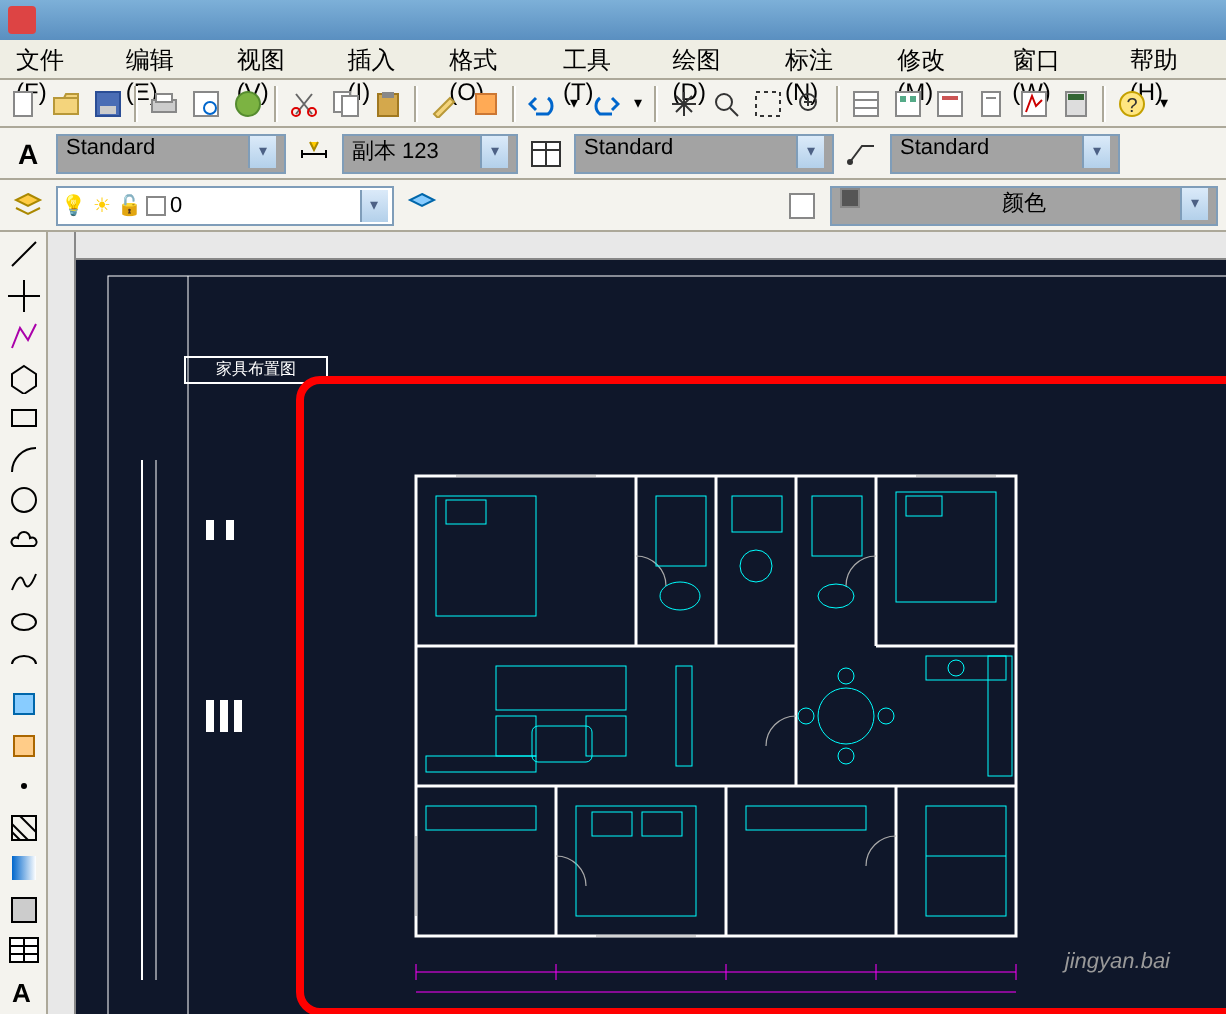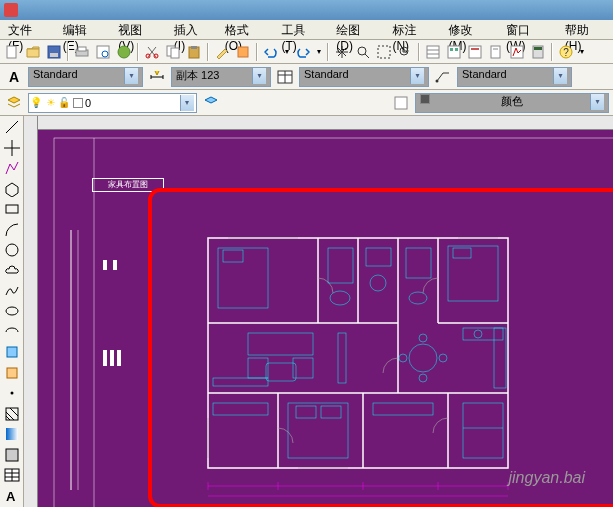--- a/index.html
+++ b/index.html
@@ -20,38 +20,38 @@
 .combo-arrow { width: 14px; height: 16px; background: linear-gradient(#dbeaf9, #b3d0ea); border-left: 1px solid #7f9db9; display: flex; align-items: center; justify-content: center; font-size: 8px; color: #4d6185; }
 
 .layer-row { height: 26px; background: #f4f3ee; border-bottom: 1px solid #aca899; display: flex; align-items: center; padding: 0 4px; gap: 4px; }
 .layer-combo { height: 20px; background: #fff; border: 1px solid #7f9db9; font-size: 11px; display: flex; align-items: center; padding: 0 2px; gap: 2px; flex: 1; }
 .mini-icon { width: 12px; height: 12px; display: inline-flex; align-items: center; justify-content: center; font-size: 10px; }
 
 .work-area { position: absolute; top: 116px; left: 0; right: 0; bottom: 0; display: flex; }
 .left-dock { width: 24px; background: #f4f3ee; border-right: 1px solid #aca899; display: flex; flex-direction: column; align-items: center; padding: 2px 0; gap: 2px; }
 .left-dock .tool-btn { width: 20px; height: 20px; }
 
-.canvas-wrap { flex: 1; position: relative; background: #701a75; overflow: hidden; }
+.canvas-wrap { flex: 1; position: relative; background: #0f172a; overflow: hidden; }
 .canvas { position: absolute; inset: 0; }
 
 .red-frame { position: absolute; left: 110px; top: 58px; width: 480px; height: 320px; border: 4px solid #ff0000; border-radius: 12px; }
 
 .drawing-title { position: absolute; left: 54px; top: 48px; width: 72px; height: 14px; border: 1px solid #fff; color: #fff; font-size: 8px; text-align: center; line-height: 12px; }
 
 .floor-plan { position: absolute; left: 150px; top: 88px; width: 350px; height: 280px; }
 .wall { stroke: #fff; stroke-width: 1.5; fill: none; }
 .thin { stroke: #aaa; stroke-width: 0.6; fill: none; }
 .dim { stroke: #f0f; stroke-width: 0.5; fill: none; }
 .furn { stroke: #0ff; stroke-width: 0.5; fill: none; }
 .red-dim { stroke: #f00; stroke-width: 0.5; fill: none; }
 
 .ruler-h { position: absolute; top: 0; left: 0; right: 0; height: 14px; background: #e8e8e8; border-bottom: 1px solid #888; }
 .ruler-v { position: absolute; top: 0; left: 0; bottom: 0; width: 14px; background: #e8e8e8; border-right: 1px solid #888; }
 
-.watermark { position: absolute; right: 28px; bottom: 20px; color: #999; font-size: 16px; font-style: italic; }
+.watermark { position: absolute; right: 28px; bottom: 20px; color: #999; font-size: 11px; font-style: italic; }
 
 .side-marks { position: absolute; left: 30px; top: 100px; width: 60px; height: 280px; }
 
 svg { display: block; }
 </style>
 </head>
 <body>
 
 <div class="titlebar">
   <span class="titlebar-icon"></span>
@@ -238,21 +238,21 @@
   <div class="combo" style="width:115px;">
     <span>Standard</span>
     <span class="combo-arrow">▾</span>
   </div>
   <div class="tool-btn">
       <svg width="16" height="16">
         <path d="M2 8h12M2 6v4M14 6v4" stroke="#000"></path>
         <path d="M6 2l2 4 2-4" fill="#fc0" stroke="#a80"></path>
       </svg>
     </div>
-  <div class="combo" style="width:100px;">
+  <div class="combo" style="width:88px;">
     <span>副本 123</span>
     <span class="combo-arrow">▾</span>
   </div>
   <div class="tool-btn">
       <svg width="16" height="16">
         <rect x="1" y="2" width="14" height="12" fill="#fff" stroke="#333"></rect>
         <line x1="1" y1="6" x2="15" y2="6" stroke="#333"></line>
         <line x1="8" y1="2" x2="8" y2="14" stroke="#333"></line>
       </svg>
     </div>

